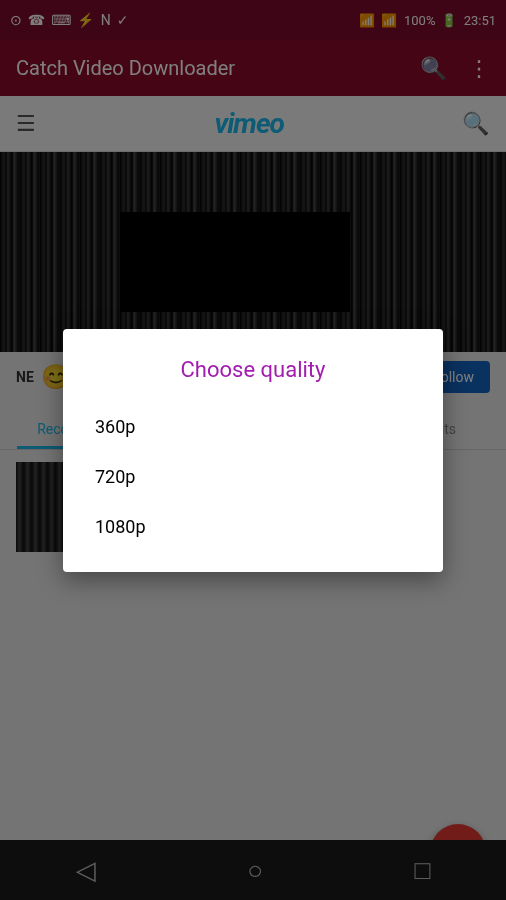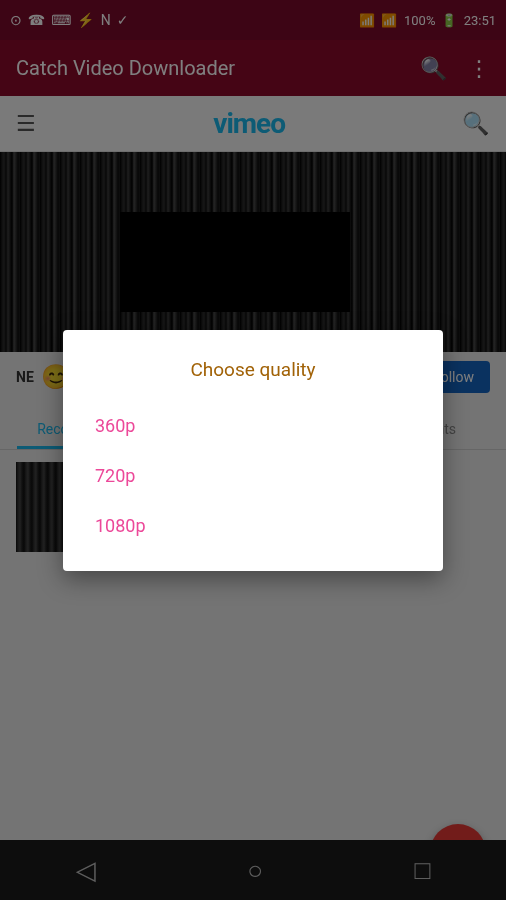--- a/index.html
+++ b/index.html
@@ -78,20 +78,21 @@
       border-bottom: 1px solid #ddd;
     }
     .vimeo-menu-icon {
       font-size: 22px;
       color: #555;
     }
     .vimeo-logo {
       color: #1ab7ea;
       font-size: 28px;
       font-weight: bold;
+      font-style: italic;
       letter-spacing: -1px;
     }
     .vimeo-search-icon {
       font-size: 22px;
       color: #555;
     }
 
     
     .video-area {
       width: 100%;
@@ -281,29 +282,29 @@
 
     
     .dialog {
       width: 380px;
       background: white;
       border-radius: 4px;
       padding: 28px 24px 20px;
       box-shadow: 0 8px 24px rgba(0,0,0,0.4);
     }
     .dialog-title {
-      font-size: 19px;
-      color: #a16207;
+      font-size: 22px;
+      color: #a21caf;
       text-align: center;
       margin-bottom: 20px;
       font-weight: 400;
     }
     .dialog-option {
       font-size: 18px;
-      color: #ec4899;
+      color: #000000;
       padding: 14px 8px;
       cursor: pointer;
       border-bottom: 1px solid transparent;
     }
 
     
     .nav-bar {
       position: absolute;
       bottom: 0;
       left: 0;

